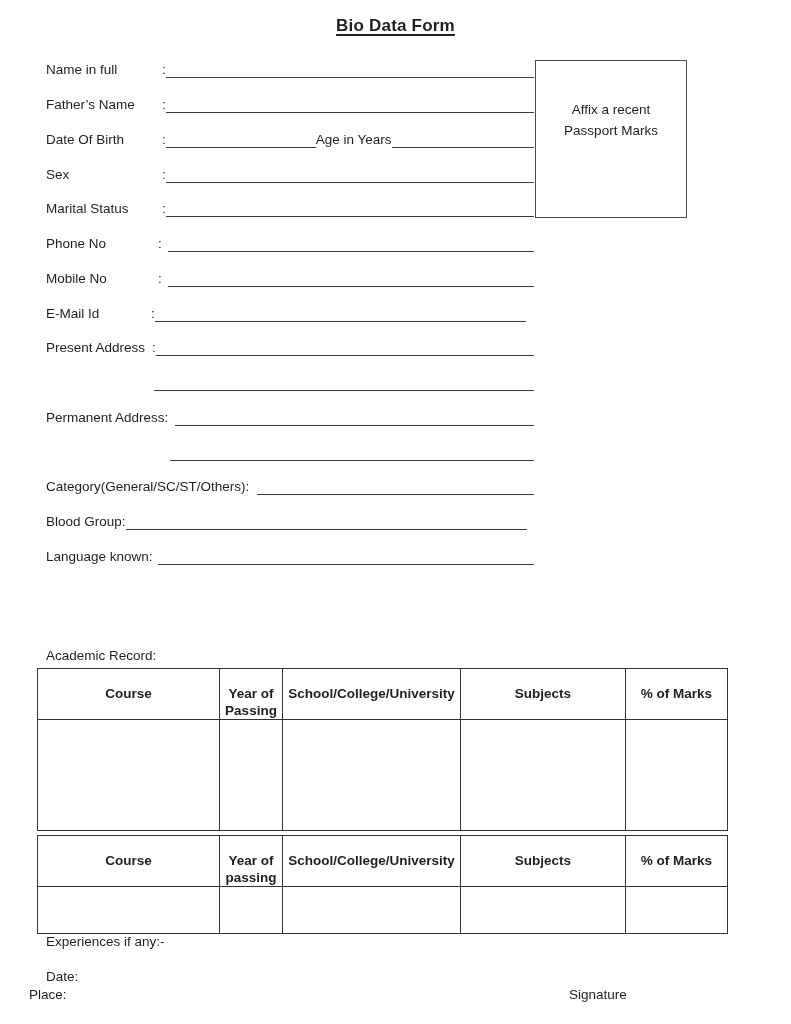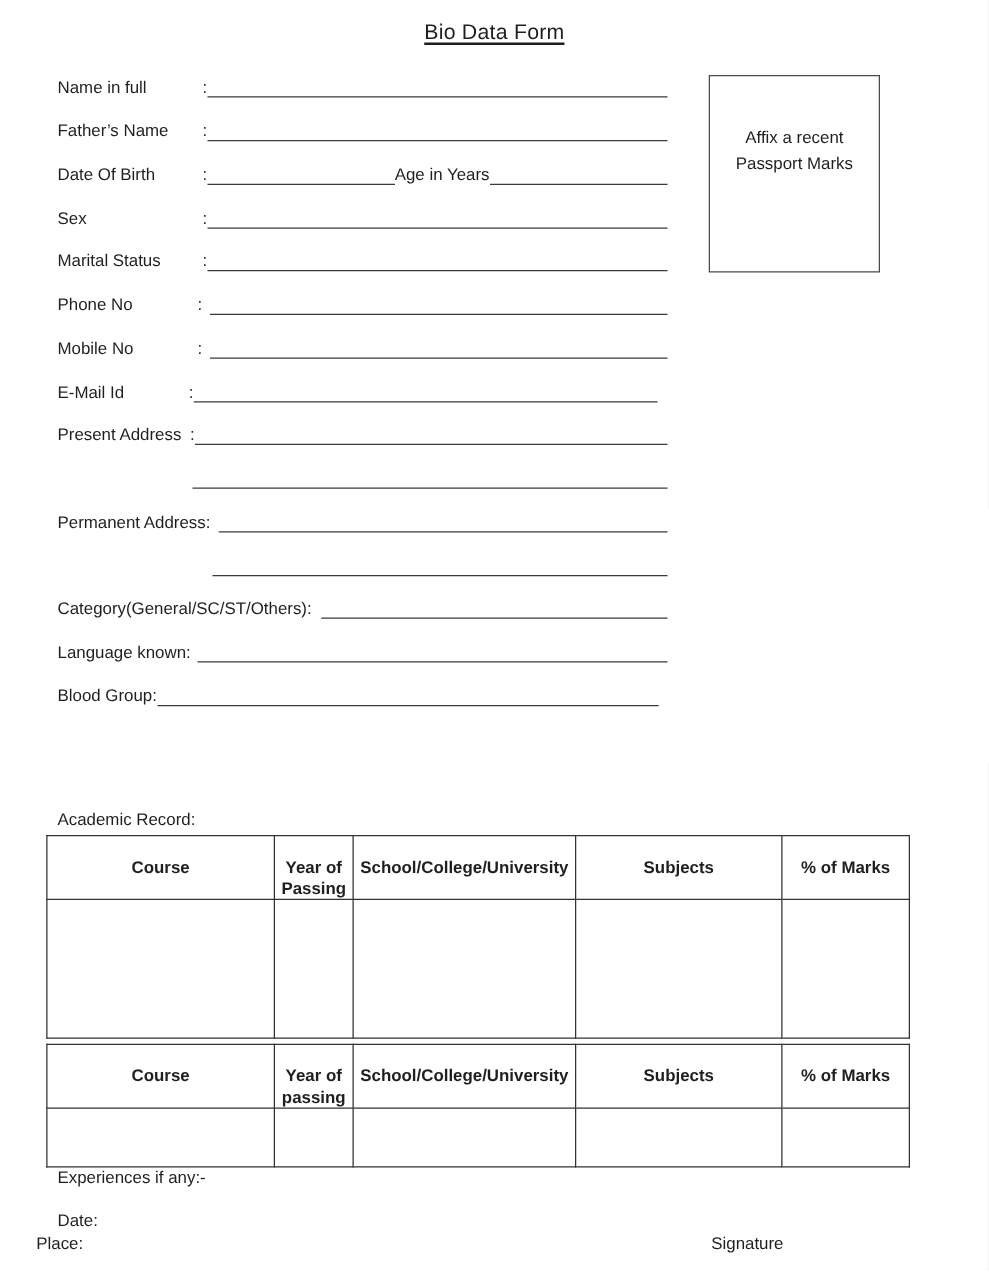--- a/index.html
+++ b/index.html
@@ -12,31 +12,31 @@
     font-family: "Liberation Sans", "DejaVu Sans", sans-serif;
     font-size: 13.5px;
     color: #1f1f1f;
     overflow: hidden;
   }
   .abs { position: absolute; }
 
   
   .title-wrap { top: 16px; left: 0; width: 100%; text-align: center; }
   .title {
-    font-weight: normal;
+    font-weight: bold;
     font-size: 17px;
     text-decoration: underline;
     text-decoration-thickness: 1.8px;
     text-underline-offset: 3px;
     letter-spacing: 0.2px;
   }
 
   
   .photo-box {
-    left: 567px; top: 60px; width: 137px; height: 158px;
+    left: 535px; top: 60px; width: 152px; height: 158px;
     border: 1.6px solid #4a4a4a;
     box-sizing: border-box;
     text-align: center;
     padding-top: 38px;
     line-height: 21px;
   }
 
   
   .fields { left: 46px; top: 53px; width: 488px; }
   .row { display: flex; align-items: center; height: 34.75px; }
@@ -158,27 +158,27 @@
     </div>
 
 
 
     <div class="row">
       <span class="lbl">Category(General/SC/ST/Others):</span>
       <span class="line flex1" style="margin-left:8px"></span>
     </div>
 
     <div class="row">
+      <span class="lbl">Blood Group:</span>
+      <span class="line flex1" style="margin-right:7px"></span>
+    </div>
+
+    <div class="row">
       <span class="lbl">Language known:</span>
       <span class="line flex1" style="margin-left:5px"></span>
-    </div>
-
-    <div class="row">
-      <span class="lbl">Blood Group:</span>
-      <span class="line flex1" style="margin-right:7px"></span>
     </div>
 
   </div>
 
   <div class="abs section-label" style="top:647px">Academic Record:</div>
 
   <table class="grid" style="top:668px">
     <colgroup>
       <col style="width:182px">
         <col style="width:63px">

